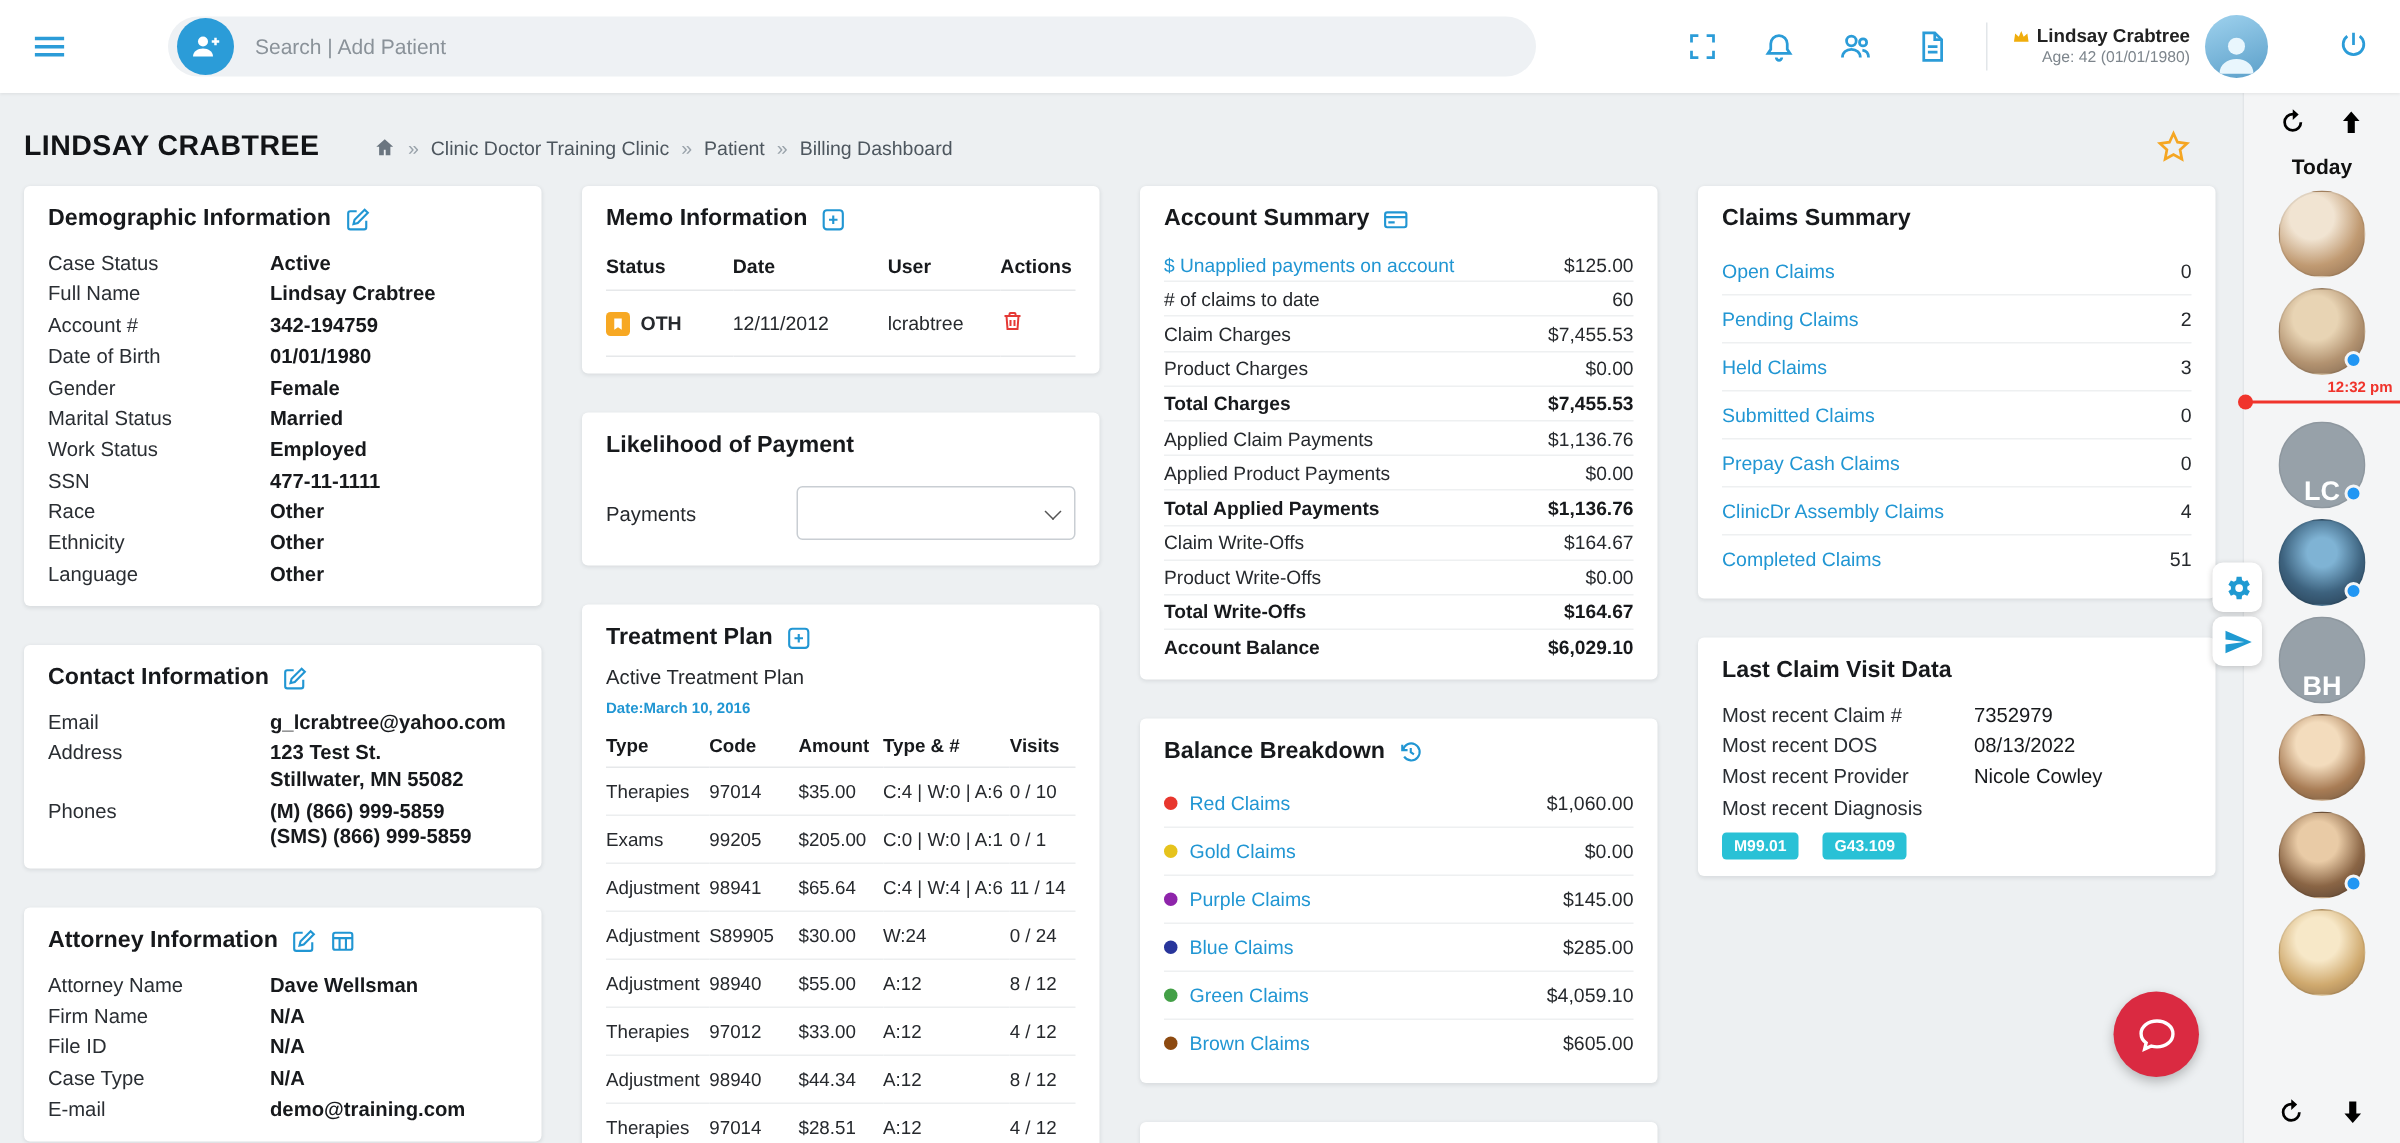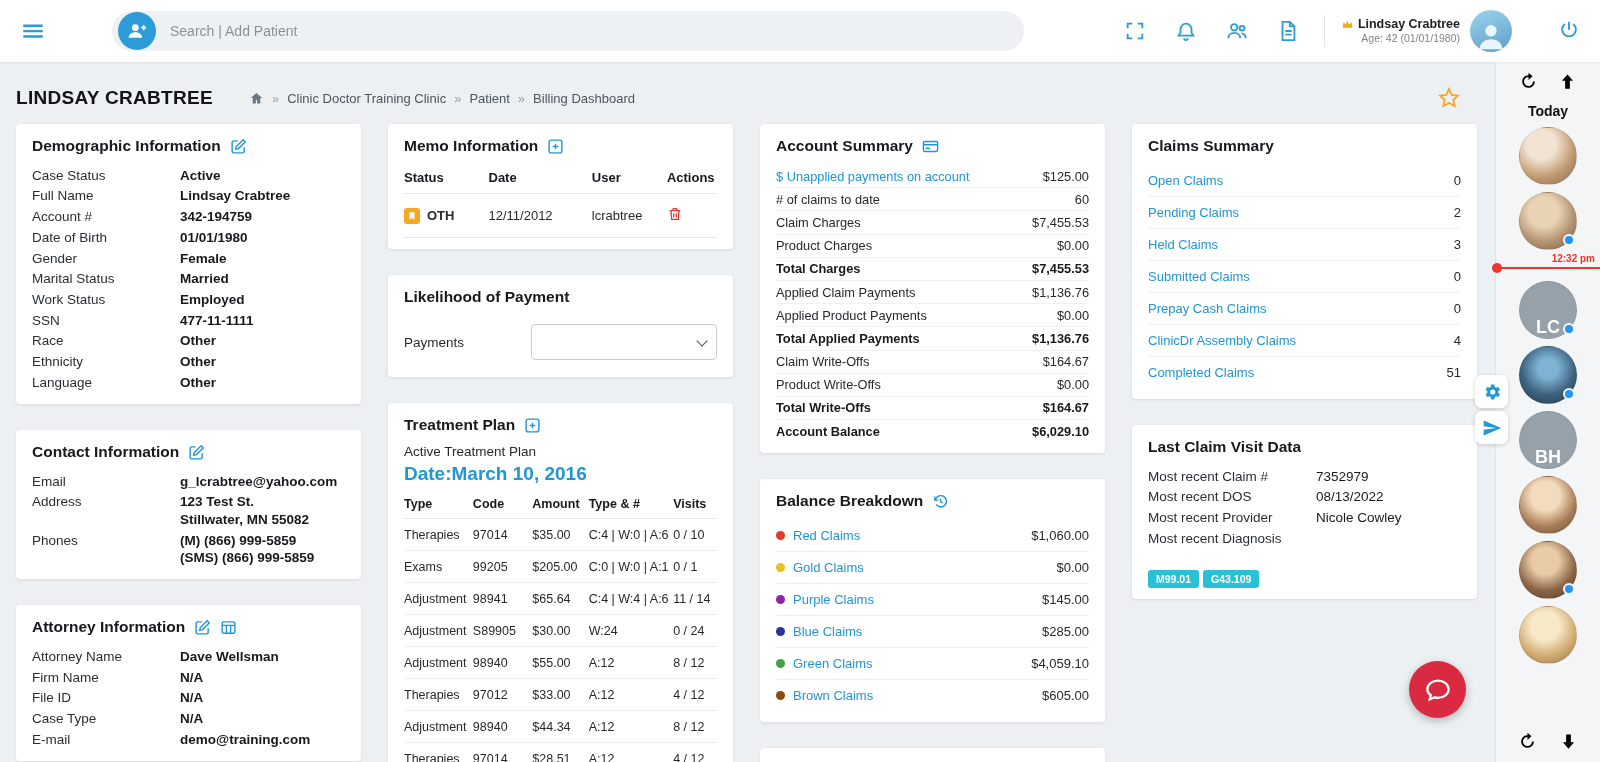--- a/index.html
+++ b/index.html
@@ -68,21 +68,21 @@
   .trash-btn svg{width:16px;height:16px}
 
   
   .likelihood-row{display:flex;align-items:center;justify-content:space-between;padding:8px 0 6px;font-size:13.5px;color:#26292d}
   .select-wrap{position:relative;width:186px}
   .payments-select{width:100%;height:36px;border:1px solid #c9ced3;border-radius:4px;background:#fff;appearance:none;-webkit-appearance:none;padding:0 10px;font-size:13px}
   .select-wrap::after{content:"";position:absolute;right:11px;top:13px;width:7px;height:7px;border-right:1.6px solid #555;border-bottom:1.6px solid #555;transform:rotate(45deg);pointer-events:none}
 
   
   .tp-sub{font-size:13.5px;color:#26292d;margin:2px 0 4px}
-  .tp-date{font-size:19px;font-weight:700;color:#2196d3;margin-bottom:8px;display:inline-block}
+  .tp-date{font-size:10px;font-weight:700;color:#2196d3;margin-bottom:8px;display:inline-block}
   .tp-tbl{font-size:12.5px}
   .tp-tbl th{text-align:left;font-weight:700;color:#17191c;padding:4px 0 7px;border-bottom:1px solid #e6e8ea}
   .tp-tbl td{padding:8.5px 0;border-bottom:1px solid #eceeef;color:#26292d}
   .tp-tbl .num{white-space:nowrap}
 
   
   .acct-row{display:flex;justify-content:space-between;align-items:center;padding:3.6px 0;border-bottom:1px solid #eef0f1;font-size:12.8px;color:#26292d}
   .acct-row:last-child{border-bottom:none}
   .acct-row.bold .al,.acct-row.bold .av{font-weight:700;color:#17191c}
   .acct-row .al.link{color:#2196d3}
@@ -95,21 +95,21 @@
   .bb-row .bl{color:#2196d3}
   .bb-row .bv{margin-left:auto;color:#26292d}
 
   
   .cs-row{display:flex;justify-content:space-between;align-items:center;padding:8px 0;border-bottom:1px solid #eef0f1;font-size:13px}
   .cs-row:last-child{border-bottom:none}
   .cs-row .cl{color:#2196d3}
   .cs-row .cv{color:#26292d}
 
   
-  .badges{display:flex;gap:4px;margin-top:21px}
+  .badges{display:flex;gap:16px;margin-top:6px}
   .dx-badge{background:#29c1d6;color:#fff;font-size:10.5px;font-weight:700;padding:3px 8px;border-radius:3px}
 
   
   .linkish{cursor:pointer}
 
   
   .timeline{width:105px;flex:none;background:#f4f5f6;border-left:1px solid #e2e5e8;display:flex;flex-direction:column;align-items:center;position:relative}
   .tl-top{display:flex;gap:20px;margin-top:10px;color:#1d2024}
   .tl-top svg,.tl-bottom svg{width:19px;height:19px}
   .tl-today{font-size:14px;font-weight:800;margin:9px 12px 8px;color:#111}

